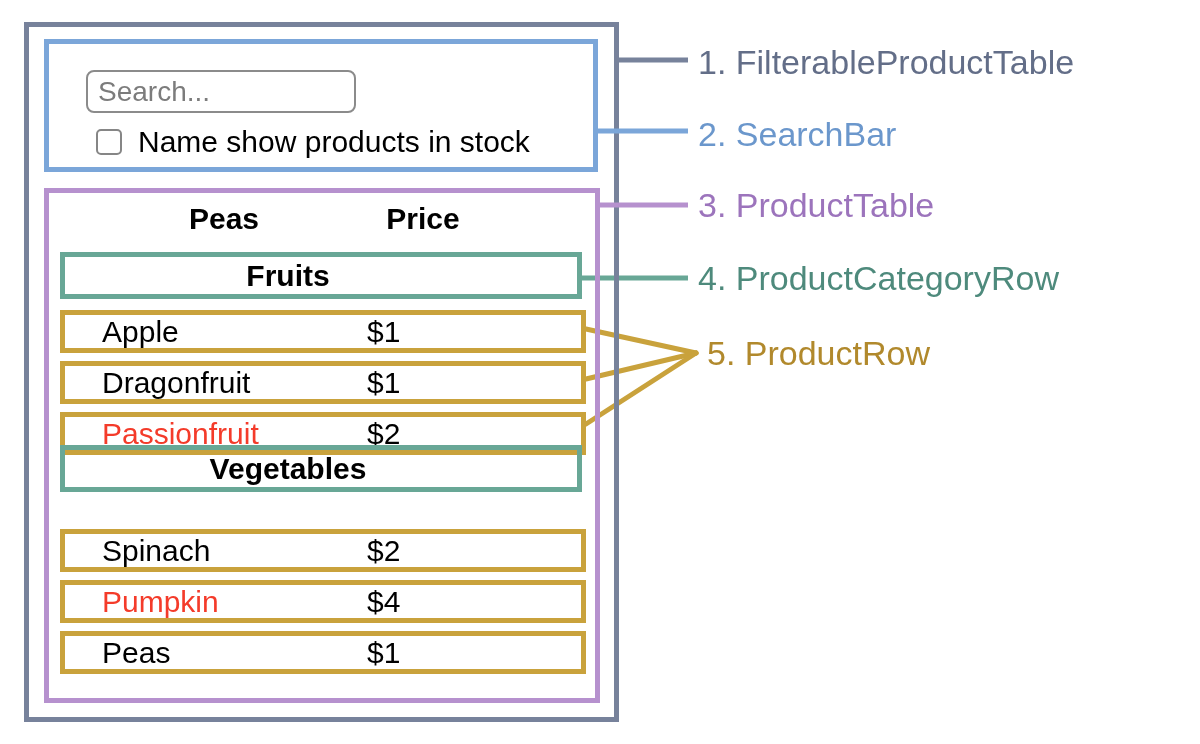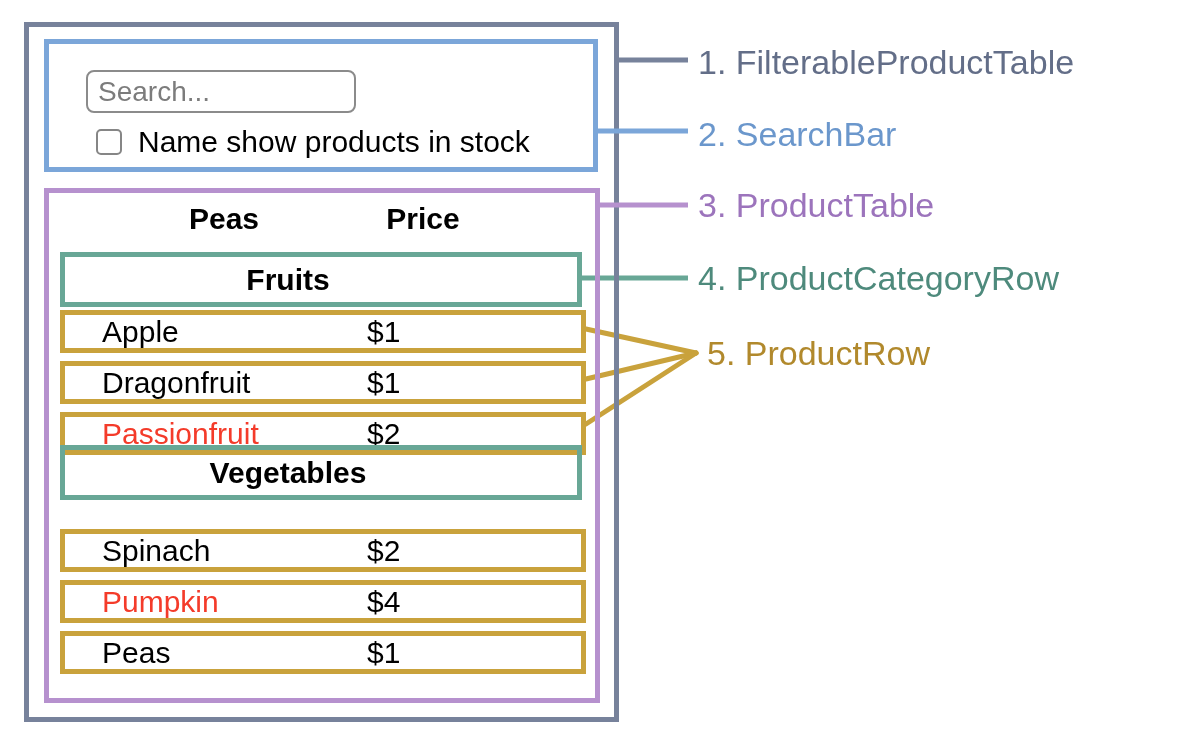--- a/index.html
+++ b/index.html
@@ -36,21 +36,21 @@
     left:96px;top:129px;width:26px;height:26px;border:2px solid #868686;border-radius:5px;
     background:#fff;z-index:2;
   }
   .checkbox-label{left:138px;top:127px;font-size:30px;line-height:30px;color:#000;z-index:2;white-space:nowrap;}
 
   .th{top:203px;font-size:30px;line-height:32px;font-weight:bold;color:#000;text-align:center;z-index:2;}
   .th-name{left:124px;width:200px;}
   .th-price{left:323px;width:200px;text-align:center;}
 
   .category-row{
-    left:60px;width:522px;height:55px;border:5px solid var(--teal-border);
+    left:60px;width:522px;height:47px;border:5px solid var(--teal-border);
     display:flex;align-items:center;justify-content:center;padding-right:66px;
     font-size:30px;font-weight:bold;color:#000;z-index:2;background:transparent;
   }
   .cat-fruits{top:252px;}
   .cat-vegetables{top:445px;align-items:center;}
 
   .product-row{
     left:60px;width:526px;height:43px;border:5px solid var(--gold-border);
     display:flex;align-items:center;padding-left:37px;font-size:30px;color:#000;
     z-index:2;background:transparent;

